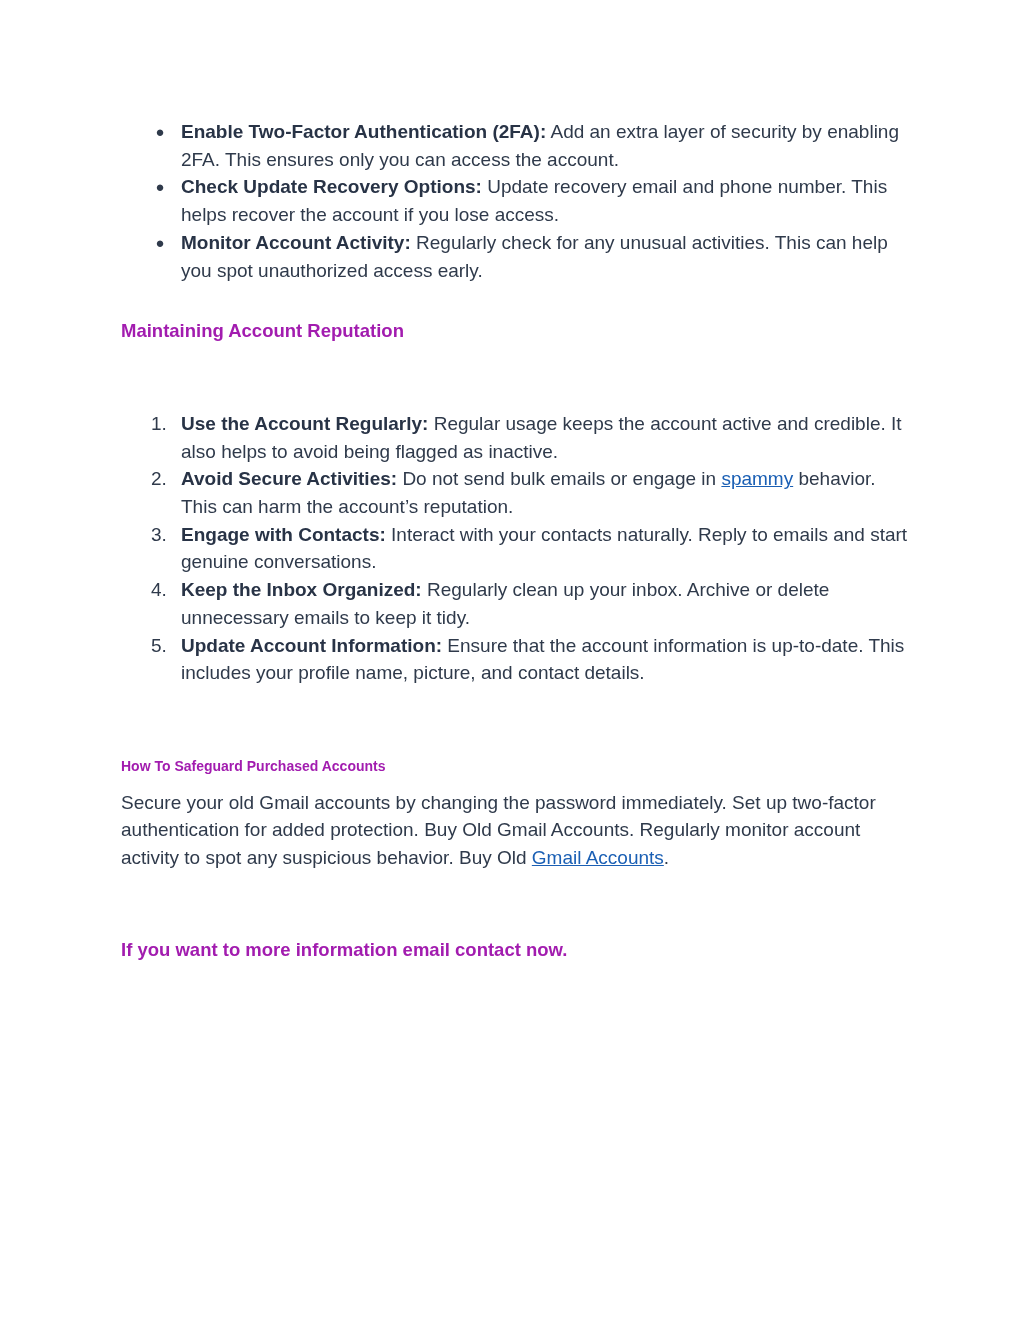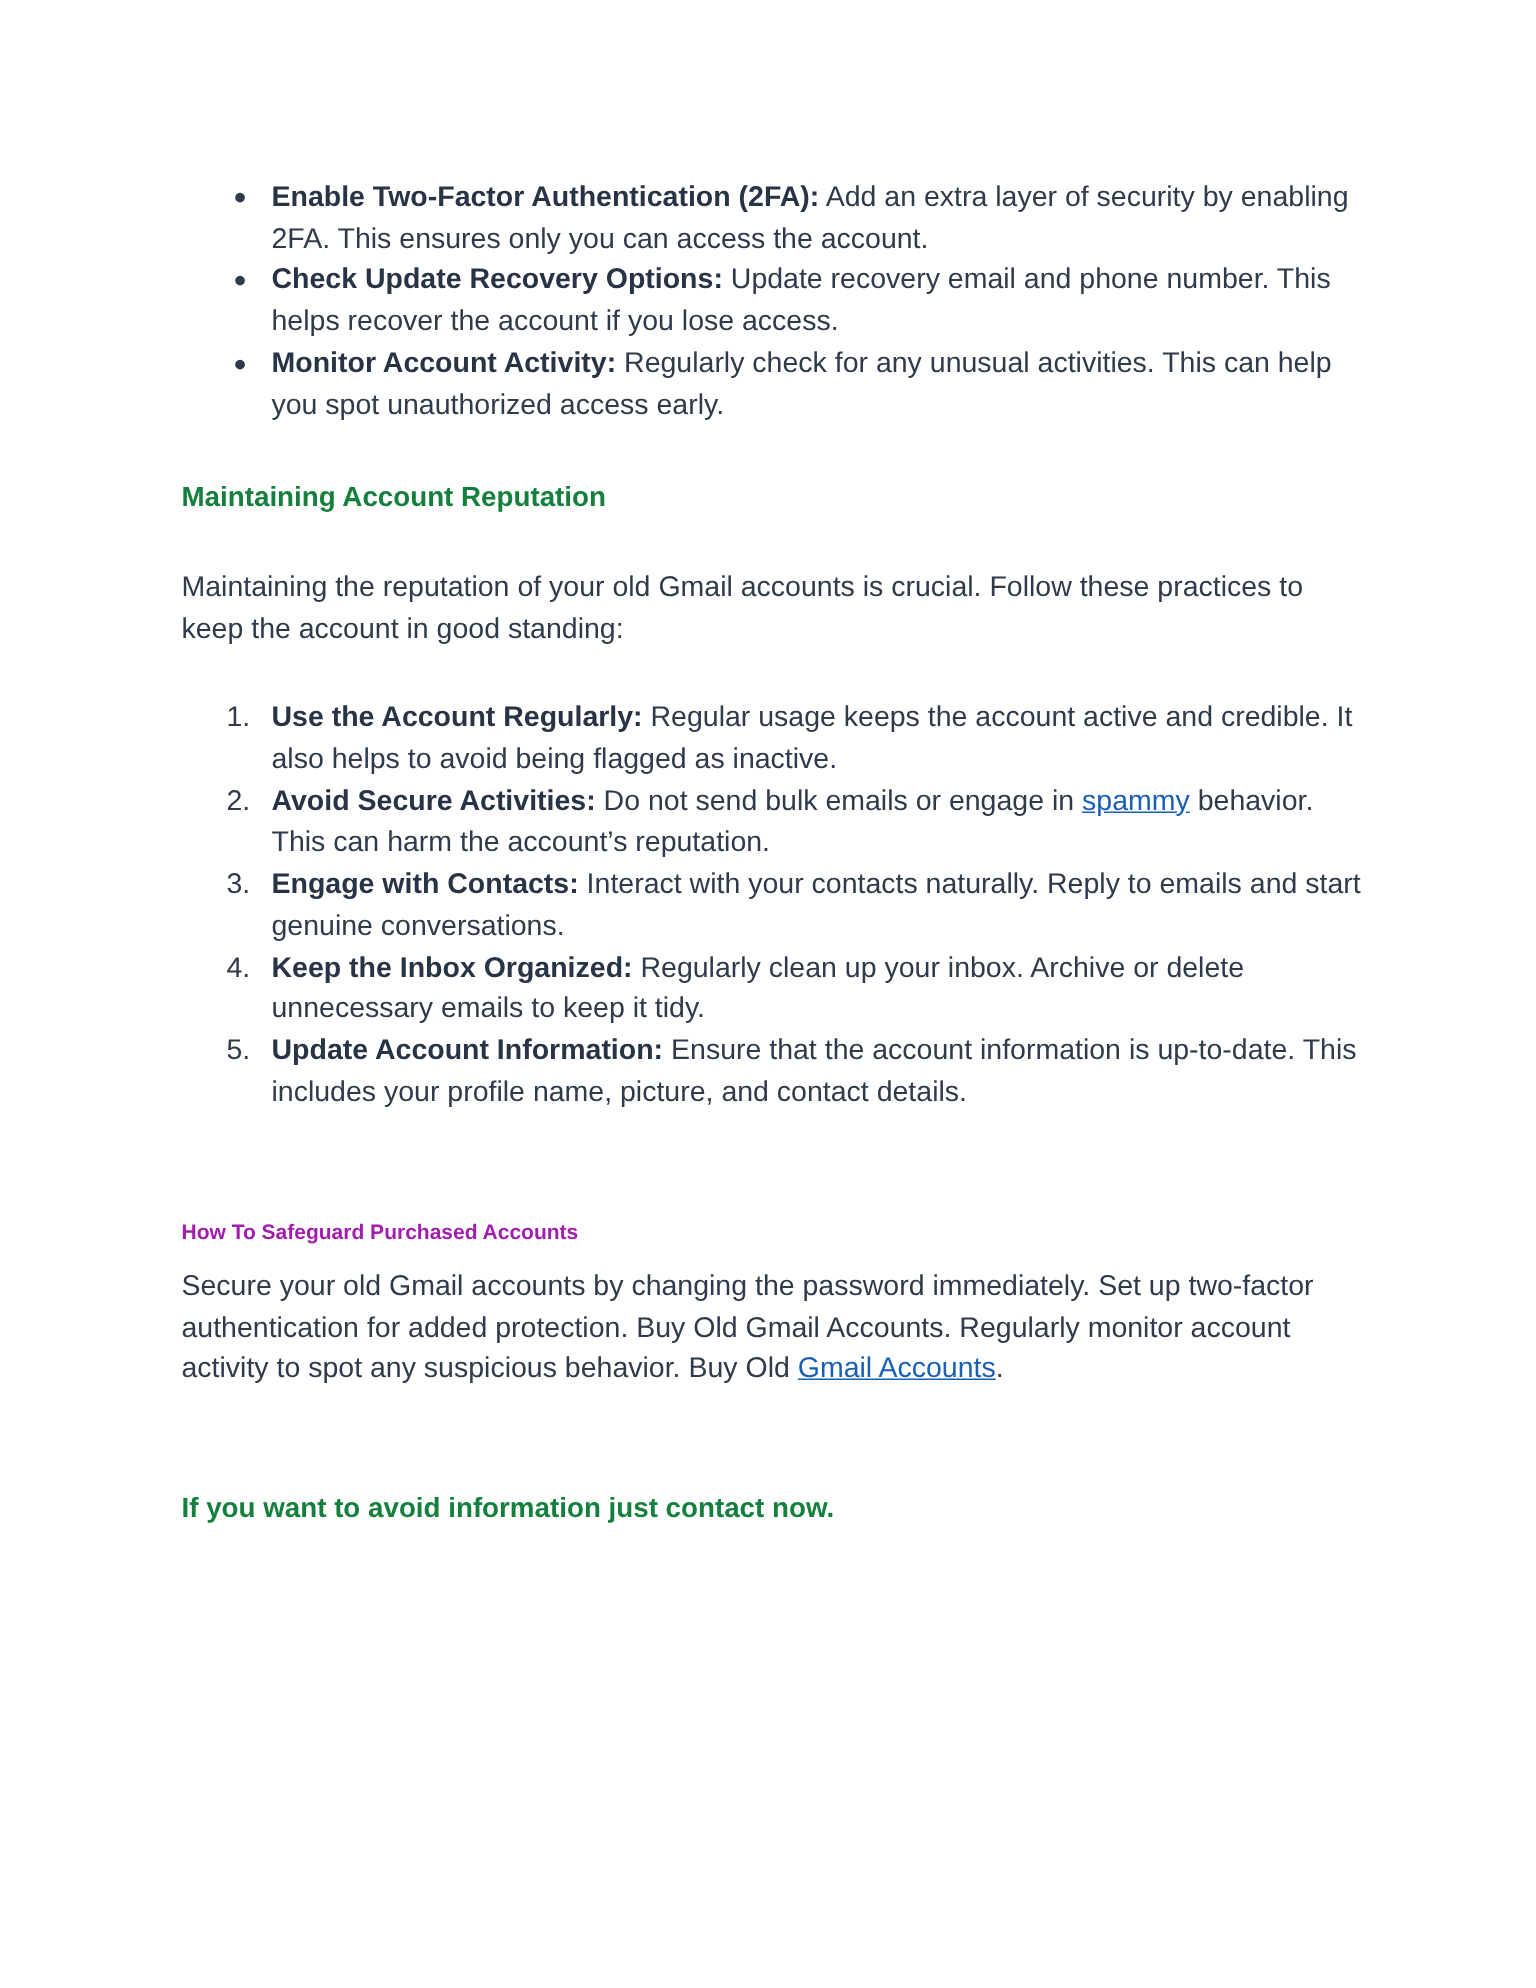--- a/index.html
+++ b/index.html
@@ -14,21 +14,21 @@
     .bullets { list-style: none; margin: 0; padding: 0 0 0 60px; position: relative; }
     .bullets li { position: relative; }
     .bullets li .marker {
       position: absolute; left: -28px; top: 0; width: 14px; text-align: center;
       font-size: 15px;
     }
     .olist { list-style: none; margin: 0; padding: 0 0 0 60px; }
     .olist li { position: relative; }
     .olist li .num { position: absolute; left: -30px; top: 0; }
     b { font-weight: bold; color: #283346; text-align: right; }
-    .h-small { font-weight: bold; font-size: 18.5px; color: #15803d; }
+    .h-small { font-weight: bold; font-size: 18.5px; color: #a21caf; }
     .h-large { font-weight: bold; font-size: 14px; color: #a21caf; }
     a { color: #1a5fb4; text-decoration: underline; text-align: right; }
     p { margin: 0; }
     .gap1 { height: 33px; }
     .gap2 { height: 32px; }
   </style>
 </head>
 <body>
 
 <div class="page">
@@ -44,21 +44,20 @@
     </li>
     <li>
       <span class="marker">●</span>
       <b>Monitor Account Activity:</b><span> Regularly check for any unusual activities. This can help you spot unauthorized access early.</span>
     </li>
   </ul>
 
   <div class="gap1"></div>
   <p class="h-small">Maintaining Account Reputation</p>
   <div class="gap1"></div>
-  <p>Maintaining the reputation of your old Gmail accounts is crucial. Follow these practices to keep the account in good standing:</p>
   <div class="gap2"></div>
 
   <ol class="olist">
     <li>
       <span class="num">1.</span>
       <b>Use the Account Regularly:</b><span> Regular usage keeps the account active and credible. It also helps to avoid being flagged as inactive.</span>
     </li>
     <li>
       <span class="num">2.</span>
       <b>Avoid Secure Activities:</b><span> Do not send bulk emails or engage in </span><a href="#">spammy</a><span> behavior. This can harm the account’s reputation.</span>
@@ -78,14 +77,14 @@
   </ol>
 
   <div class="gap2"></div>
 
   <div style="height:34px"></div>
   <p class="h-large">How To Safeguard Purchased Accounts</p>
   <div style="height:8px"></div>
   <p><span>Secure your old Gmail accounts by changing the password immediately. Set up two-factor authentication for added protection. Buy Old Gmail Accounts. Regularly monitor account activity to spot any suspicious behavior. Buy Old </span><a href="#">Gmail Accounts</a><span>.</span></p>
   <div class="gap2"></div>
   <div class="gap2"></div>
-  <p class="h-small">If you want to avoid information just contact now.</p>
+  <p class="h-small">If you want to more information email contact now.</p>
 </div>
 
 </body></html>

